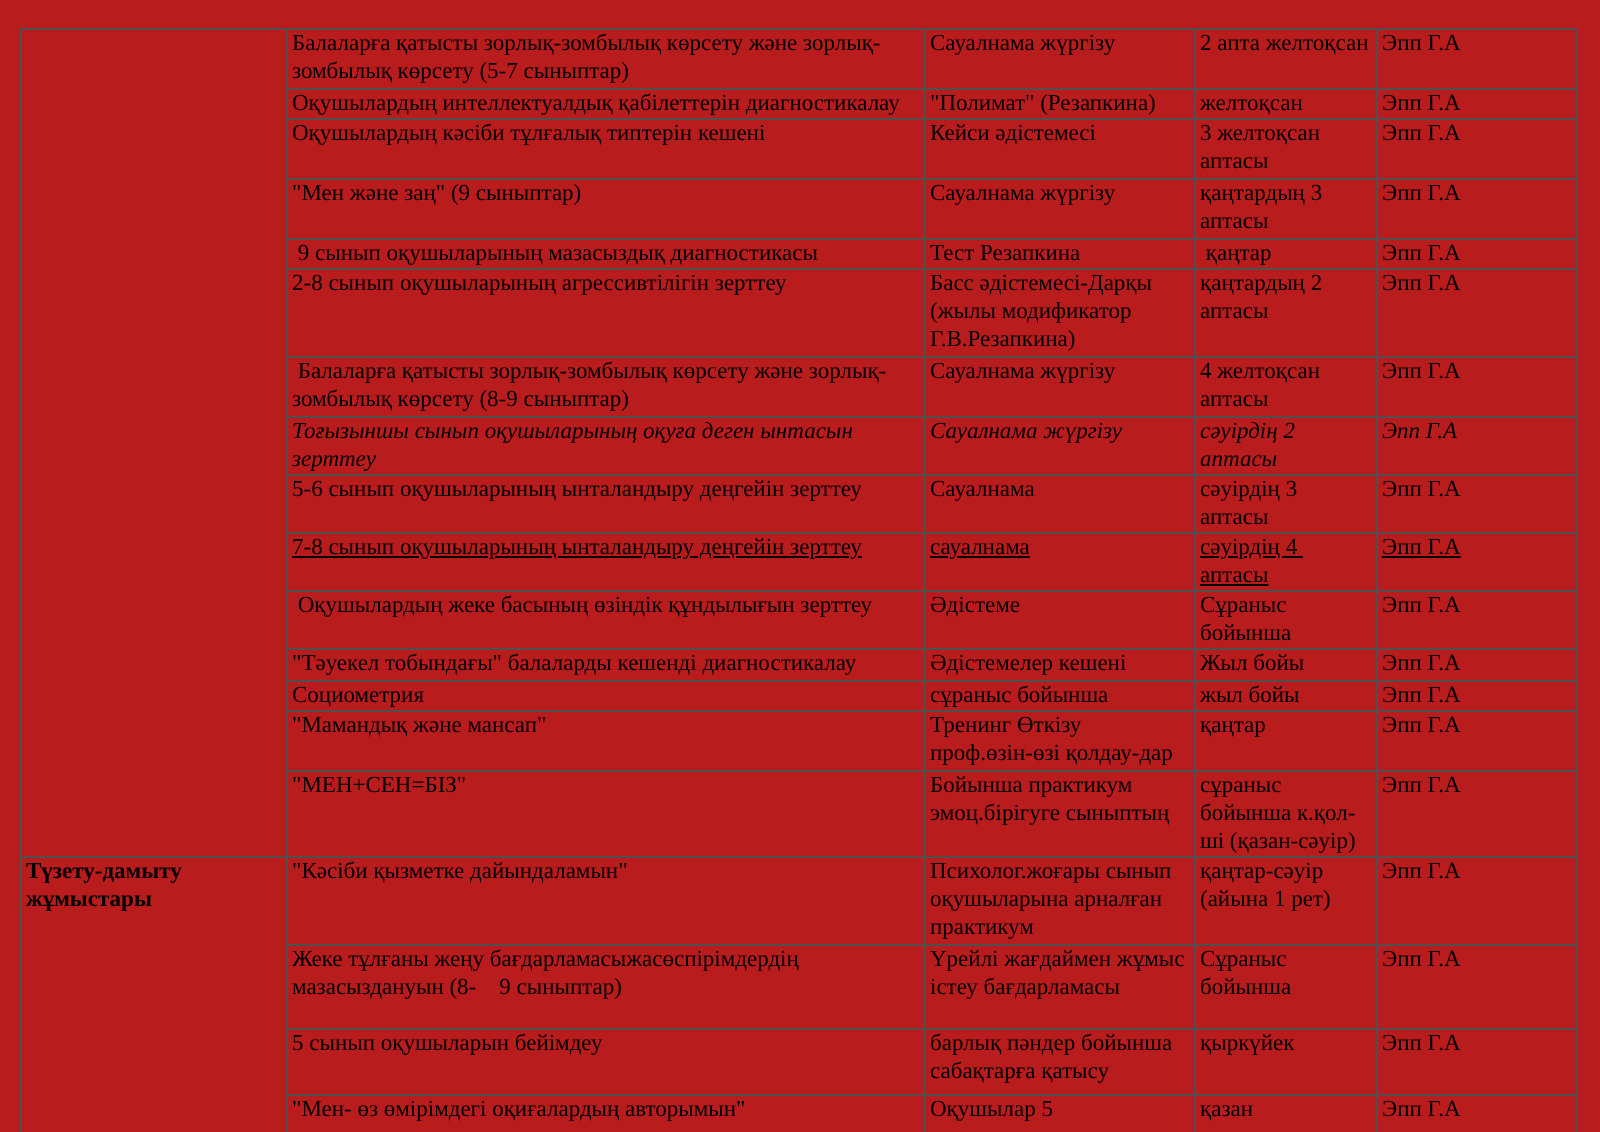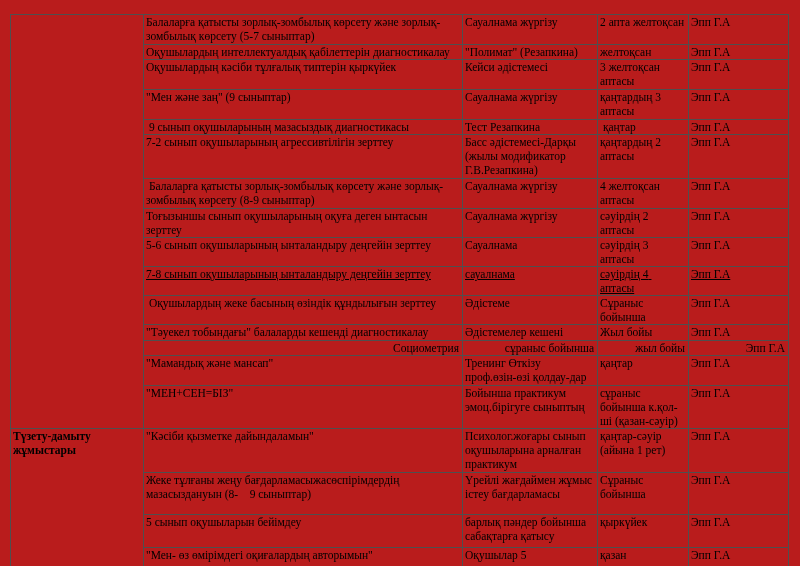--- a/index.html
+++ b/index.html
@@ -60,50 +60,50 @@
           <td>2 апта желтоқсан</td>
           <td>Эпп Г.А</td>
         </tr>
         <tr style="height: 15px; margin-left: 20px;">
           <td>Оқушылардың интеллектуалдық қабілеттерін диагностикалау</td>
           <td>"Полимат" (Резапкина)</td>
           <td>желтоқсан</td>
           <td>Эпп Г.А</td>
         </tr>
         <tr style="height: 30px;">
-          <td>Оқушылардың кәсіби тұлғалық типтерін қыркүйек</td>
+          <td>Оқушылардың кәсіби тұлғалық типтерін кешені</td>
           <td>Кейси әдістемесі</td>
           <td>3 желтоқсан аптасы</td>
           <td>Эпп Г.А</td>
         </tr>
         <tr style="height: 30px;">
           <td>"Мен және заң" (9 сыныптар)</td>
           <td>Сауалнама жүргізу</td>
           <td>қаңтардың 3 аптасы</td>
           <td>Эпп Г.А</td>
         </tr>
         <tr style="height: 15px; margin-left: 20px;">
           <td> 9 сынып оқушыларының мазасыздық диагностикасы</td>
           <td>Тест Резапкина</td>
           <td> қаңтар</td>
           <td>Эпп Г.А</td>
         </tr>
         <tr style="height: 44px;">
-          <td>7-2 сынып оқушыларының агрессивтілігін зерттеу</td>
+          <td>2-8 сынып оқушыларының агрессивтілігін зерттеу</td>
           <td>Басс әдістемесі-Дарқы (жылы модификатор Г.В.Резапкина)</td>
           <td>қаңтардың 2 аптасы</td>
           <td>Эпп Г.А</td>
         </tr>
         <tr style="height: 30px;">
           <td> Балаларға қатысты зорлық-зомбылық көрсету және зорлық-зомбылық көрсету (8-9 сыныптар)</td>
           <td>Сауалнама жүргізу</td>
           <td>4 желтоқсан аптасы</td>
           <td>Эпп Г.А</td>
         </tr>
-        <tr style="height: 27px;">
+        <tr style="height: 27px; font-style: italic;">
           <td>Тоғызыншы сынып оқушыларының оқуға деген ынтасын зерттеу</td>
           <td>Сауалнама жүргізу</td>
           <td>сәуірдің 2 аптасы</td>
           <td>Эпп Г.А</td>
         </tr>
         <tr style="height: 15px;">
           <td>5-6 сынып оқушыларының ынталандыру деңгейін зерттеу</td>
           <td>Сауалнама</td>
           <td>сәуірдің 3 аптасы</td>
           <td>Эпп Г.А</td>
@@ -119,21 +119,21 @@
           <td>Әдістеме</td>
           <td>Сұраныс бойынша</td>
           <td>Эпп Г.А</td>
         </tr>
         <tr style="height: 16px;">
           <td>"Тәуекел тобындағы" балаларды кешенді диагностикалау</td>
           <td>Әдістемелер кешені</td>
           <td>Жыл бойы</td>
           <td>Эпп Г.А</td>
         </tr>
-        <tr style="height: 14px; text-align: right;">
+        <tr style="height: 14px;">
           <td>Социометрия</td>
           <td>сұраныс бойынша</td>
           <td>жыл бойы</td>
           <td>Эпп Г.А</td>
         </tr>
         <tr style="height: 30px;">
           <td>"Мамандық және мансап"</td>
           <td>Тренинг Өткізу проф.өзін-өзі қолдау-дар</td>
           <td>қаңтар</td>
           <td>Эпп Г.А</td>

